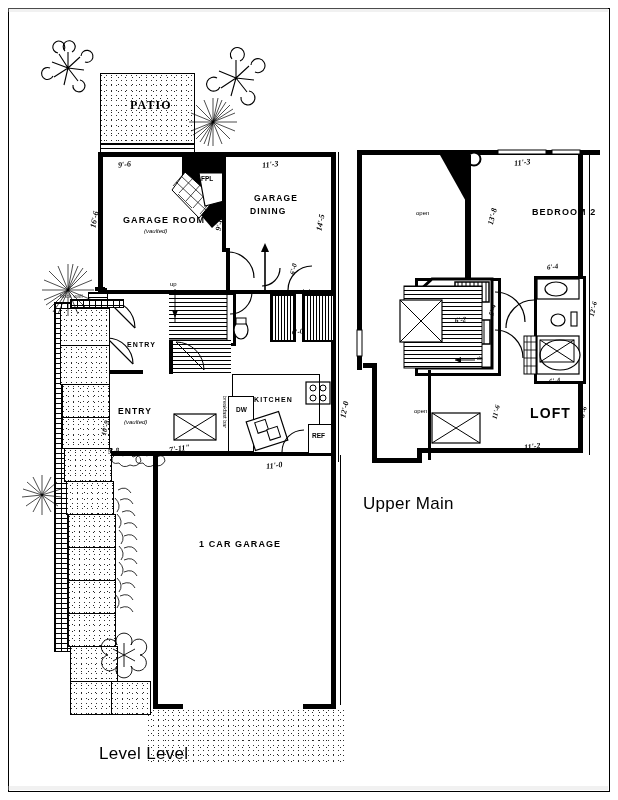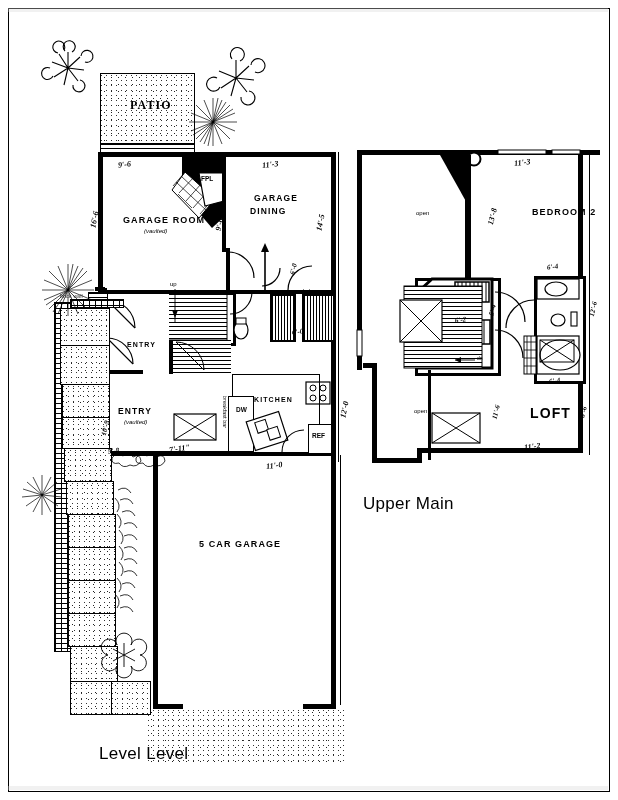--- a/index.html
+++ b/index.html
@@ -89,21 +89,21 @@
     <div class="wall" style="left:98px;top:451px;width:60px;height:5px;"></div>
 
     <div class="wall" style="left:153px;top:451px;width:183px;height:5px;"></div>
     <div class="wall" style="left:153px;top:451px;width:5px;height:258px;"></div>
     <div class="wall" style="left:331px;top:451px;width:5px;height:258px;"></div>
     <div class="wall" style="left:153px;top:704px;width:30px;height:5px;"></div>
     <div class="wall" style="left:303px;top:704px;width:33px;height:5px;"></div>
     <div class="thin" style="left:340px;top:455px;width:1px;height:250px;"></div>
 
     <div class="abs" style="left:158px;top:456px;width:173px;height:248px;background:#fff;"></div>
-    <div class="lbl" style="left:199px;top:539px;font-size:9px;">5 CAR GARAGE</div>
+    <div class="lbl" style="left:199px;top:539px;font-size:9px;">1 CAR GARAGE</div>
 
     <div class="abs stipple" style="left:148px;top:709px;width:196px;height:55px;"></div>
 
     <div class="lbl" style="left:123px;top:215px;font-size:9px;">GARAGE ROOM</div>
     <div class="sub" style="left:144px;top:228px;">(vaulted)</div>
 
     <svg class="ov">
       <polygon points="182,157 226,157 226,215 212,228 193,206 182,192" fill="#000"></polygon>
       <polygon points="185,172 215,199 199,218 172,190" fill="#fff" stroke="#000" stroke-width="1"></polygon>
 

